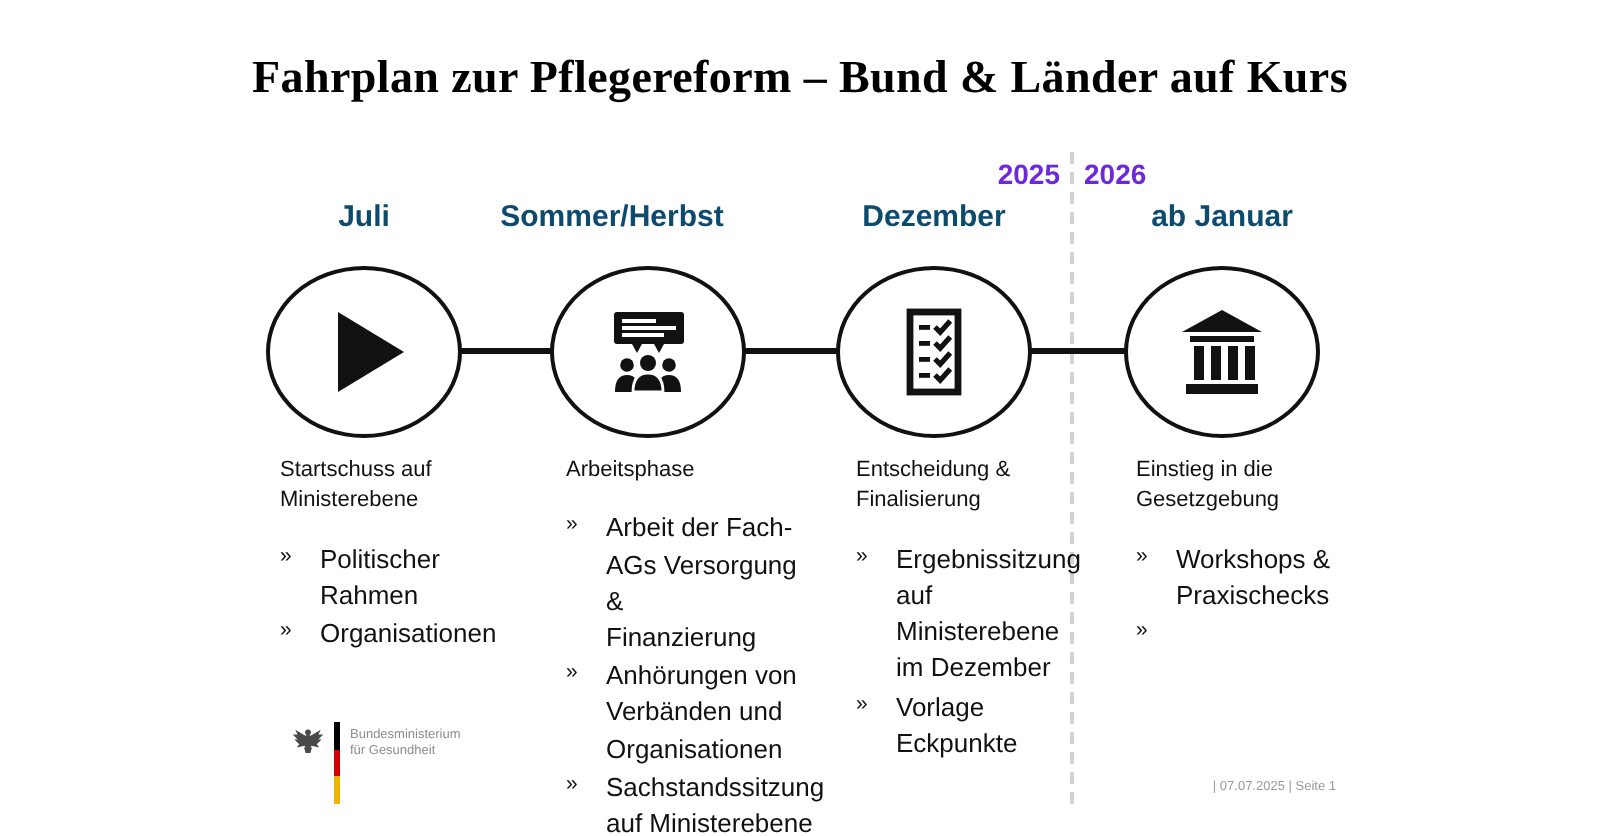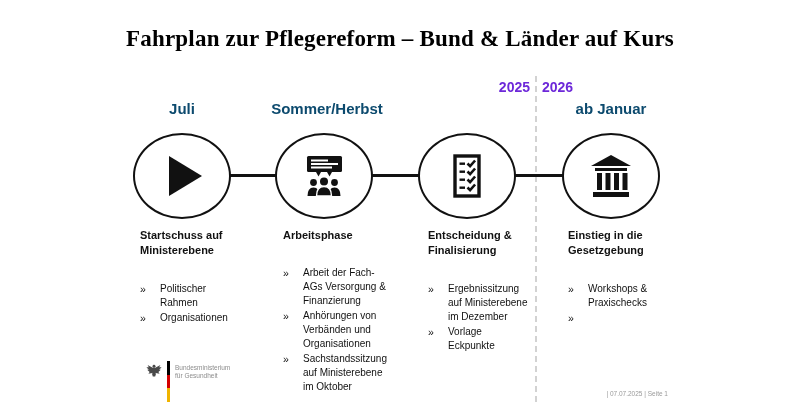--- a/index.html
+++ b/index.html
@@ -44,31 +44,31 @@
   .circle {
     position:absolute; top:133px; width:98px; height:86px;
     background:#fff; border:2.5px solid #111; border-radius:50%;
     display:flex; align-items:center; justify-content:center;
     z-index:2;
   }
   .circle svg { display:block; }
   
   .col { position:absolute; top:228px; }
   .col-heading {
-    font-size:11px; font-weight:700; color:#111;
-    line-height:1.4; white-space:pre-line; margin-bottom:23px;
+    font-size:11px; font-weight:400; color:#111;
+    line-height:1.4; white-space:pre-line; margin-bottom:12px;
   }
   .bullets { list-style:none; }
   .bullets li { display:flex; margin-bottom:1px; }
   .marker {
     width:20px; flex:0 0 20px;
     font-size:10.5px; color:#111; line-height:1.4;
   }
   .btext {
-    font-size:10px; color:#111; line-height:1.4; white-space:pre-line;
+    font-size:13px; color:#111; line-height:1.4; white-space:pre-line;
   }
   
   .logo { position:absolute; left:146px; top:361px; display:flex; }
   .logo-eagle { margin-top:2px; }
   .logo-stripe { width:3px; height:41px; margin-left:5px; display:flex; flex-direction:column; }
   .stripe-black { height:14px; background:#000; }
   .stripe-red   { height:13px; background:#d40000; }
   .stripe-gold  { height:14px; background:#f0b400; }
   .logo-text {
     margin-left:5px; margin-top:3px;
@@ -85,21 +85,22 @@
 
 <div class="slide">
 
   <h1 class="title">Fahrplan zur Pflegereform – Bund &amp; Länder auf Kurs</h1>
 
   <div class="divider-line"></div>
   <div class="year year-left">2025</div>
   <div class="year year-right">2026</div>
 
   <div class="month" style="left:107px">Juli</div>
-  <div class="month" style="left:252px">Sommer/Herbst</div>
+  <div class="month" style="left:231px">Sommer/Herbst</div>
+  <div class="month" style="left:392px">Dezember</div>
   <div class="month" style="left:536px">ab Januar</div>
 
   <div class="timeline-line"></div>
 
   <div class="circle" style="left:133px">
     <svg width="36" height="42" viewBox="0 0 36 42" style="margin-left:8px">
       <polygon points="1,1 1,41 34,21" fill="#111"></polygon>
     </svg>
   </div>
 

